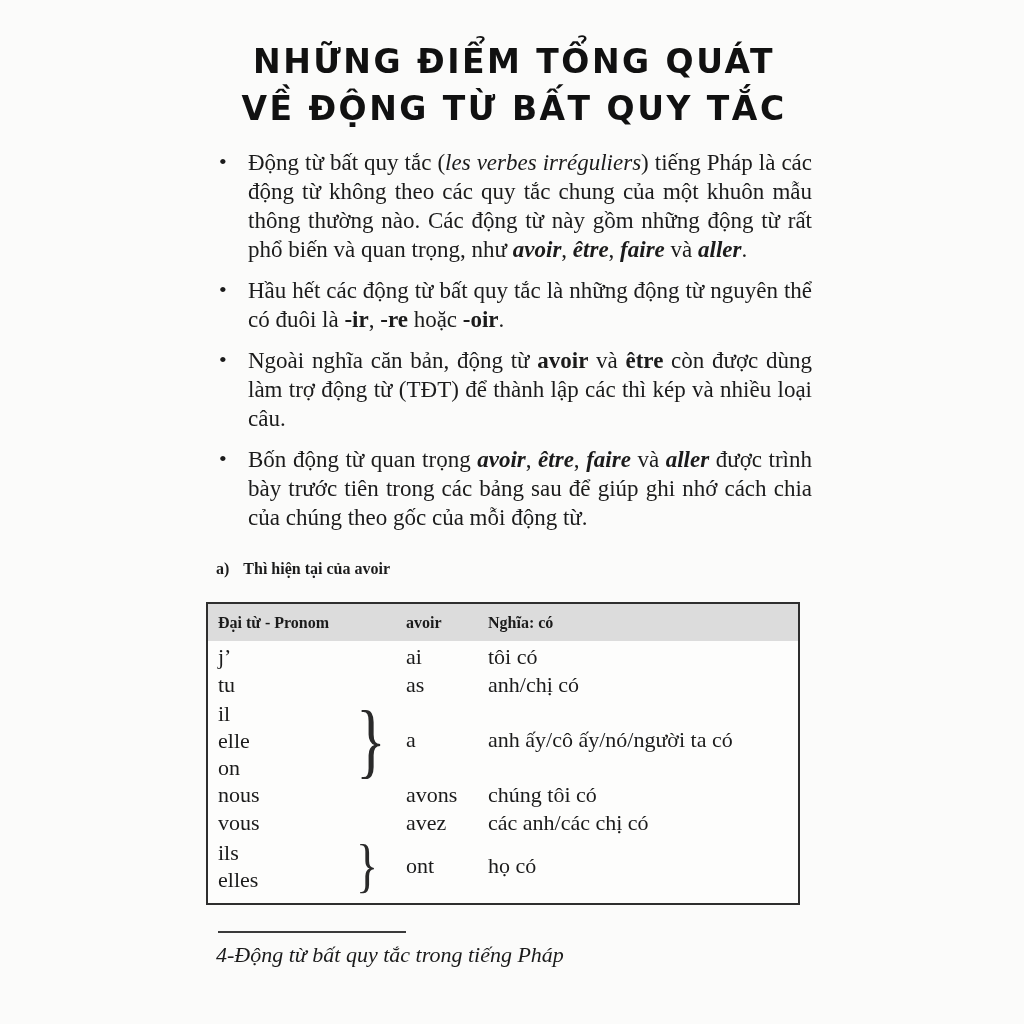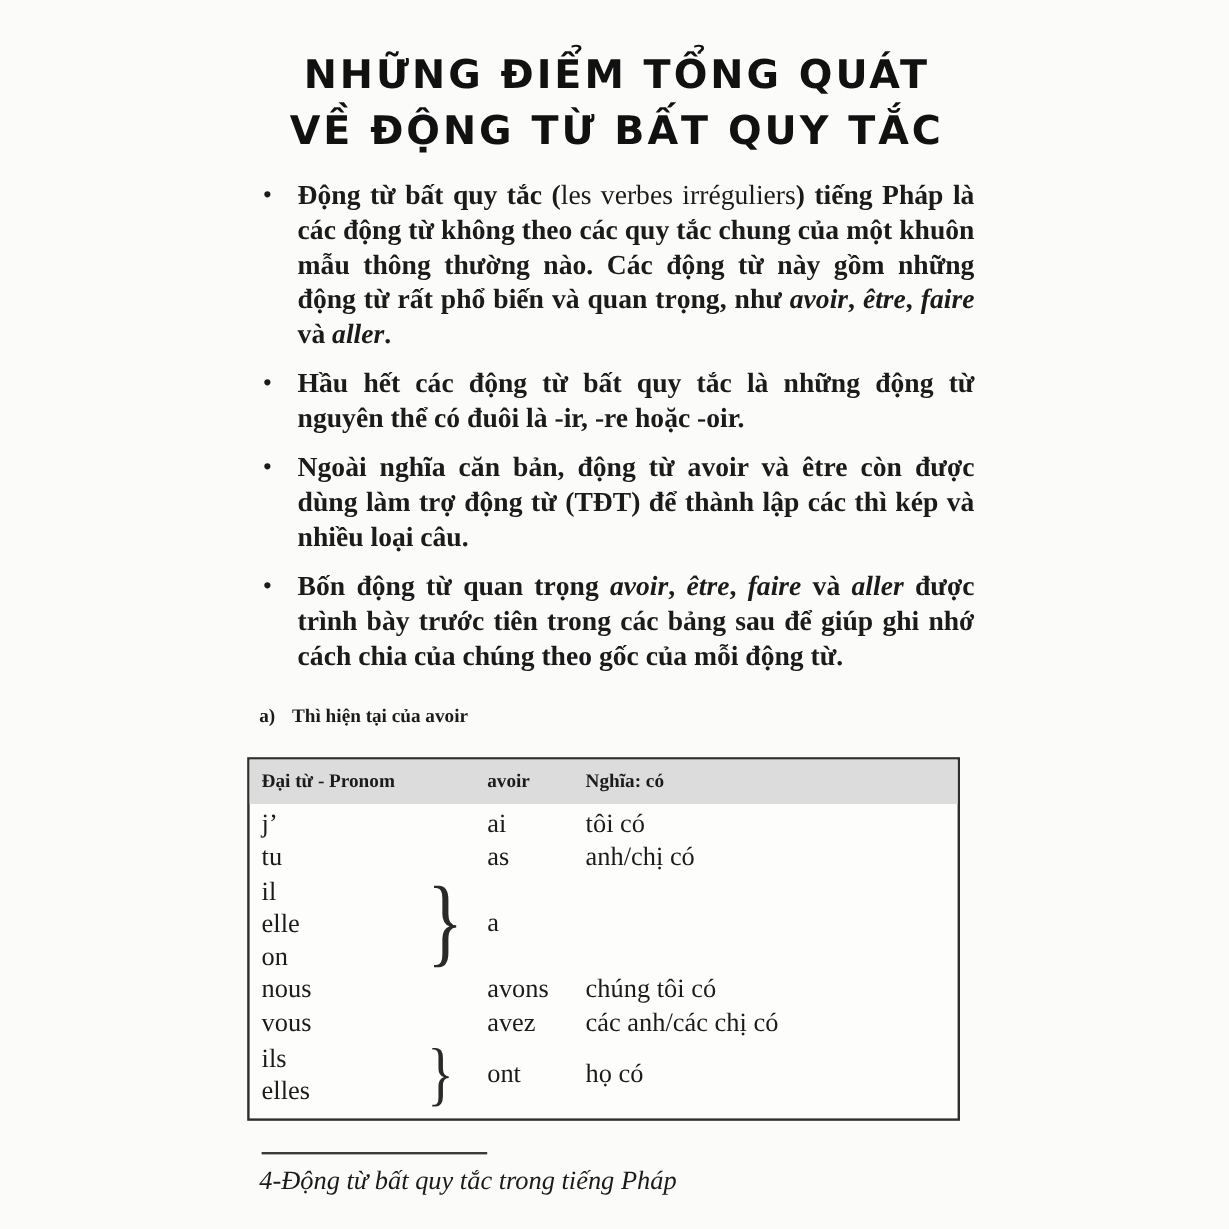--- a/index.html
+++ b/index.html
@@ -46,22 +46,22 @@
   .bullets li{
     position:relative;
     padding-left:32px;
     margin-bottom:12px;
   }
   .bullets .marker{
     position:absolute;
     left:3px;top:-1px;
     font-size:22px;
   }
-  .s-n{font-style:normal;font-weight:bold;}
-  .s-i{}
+  .s-n{font-style:normal;font-weight:normal;}
+  .s-i{font-style:italic;}
   .s-b{font-weight:bold;margin-top:36px;}
   .s-bi{font-weight:bold;font-style:italic;}
   
   .section-heading{
     margin-top:28px;
     font-size:16px;
     font-weight:bold;
   }
   .section-heading .hmark{margin-right:14px;}
   
@@ -171,20 +171,21 @@
           <div class="trow g3">
             <div class="cell pronouns">
               <div>il</div>
               <div>elle</div>
               <div>on</div>
             </div>
             <div class="cell brace-cell">
               <span class="brace">}</span>
             </div>
             <div class="cell verb">a</div>
+            <div class="cell meaning">anh ấy/cô ấy/nó/người ta có</div>
           </div>
           <div class="trow simple">
             <div class="cell pronouns">
               <div>nous</div>
             </div>
             <div class="cell brace-cell"></div>
             <div class="cell verb">avons</div>
             <div class="cell meaning">chúng tôi có</div>
           </div>
           <div class="trow simple">

